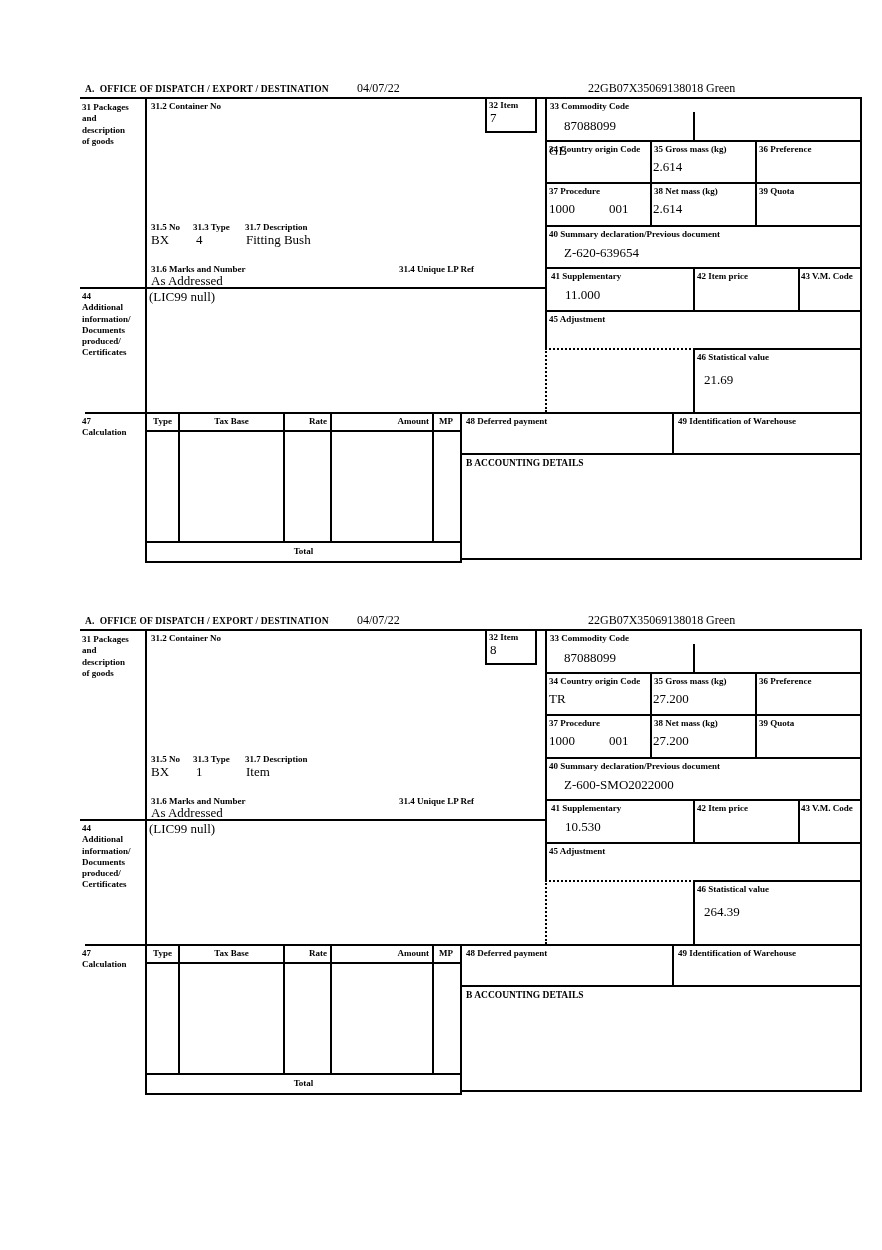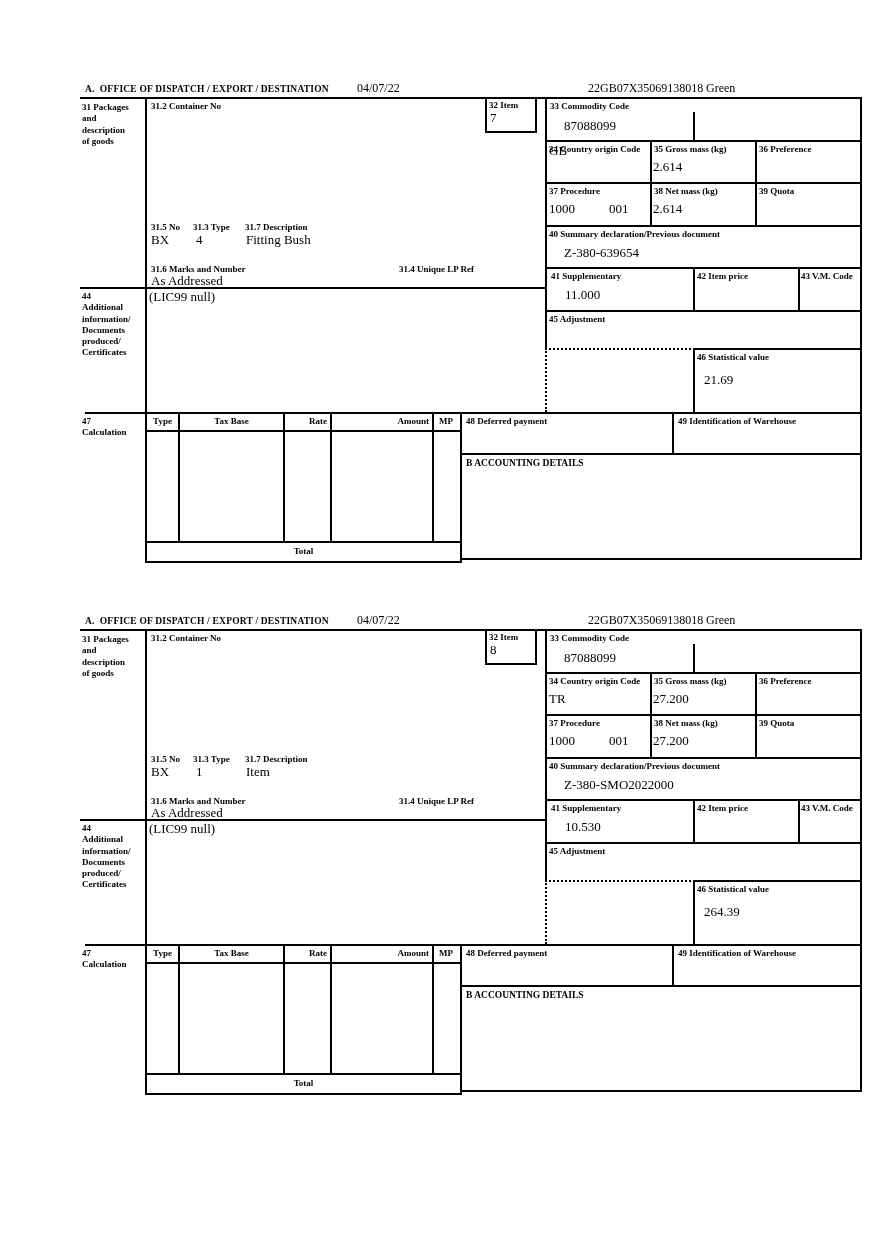--- a/index.html
+++ b/index.html
@@ -99,21 +99,21 @@
     <div class="lbl" style="left:759px;top:64px">36 Preference</div>
 
     <div class="lbl" style="left:549px;top:106px">37 Procedure</div>
     <div class="val" style="left:549px;top:121px">1000</div>
     <div class="val" style="left:609px;top:121px">001</div>
     <div class="lbl" style="left:654px;top:106px">38 Net mass (kg)</div>
     <div class="val" style="left:653px;top:121px">2.614</div>
     <div class="lbl" style="left:759px;top:106px">39 Quota</div>
 
     <div class="lbl" style="left:549px;top:149px">40 Summary declaration/Previous document</div>
-    <div class="val" style="left:564px;top:165px">Z-380-639654</div>
+    <div class="val" style="left:564px;top:165px">Z-620-639654</div>
 
     <div class="lbl" style="left:551px;top:191px">41 Supplementary</div>
     <div class="val" style="left:565px;top:207px">11.000</div>
     <div class="lbl" style="left:697px;top:191px">42 Item price</div>
     <div class="lbl" style="left:801px;top:191px">43 V.M. Code</div>
 
     <div class="lbl" style="left:549px;top:234px">45 Adjustment</div>
     <div class="lbl" style="left:697px;top:272px">46 Statistical value</div>
     <div class="val" style="left:704px;top:292px">21.69</div>
 
@@ -213,21 +213,21 @@
     <div class="lbl" style="left:759px;top:64px">36 Preference</div>
 
     <div class="lbl" style="left:549px;top:106px">37 Procedure</div>
     <div class="val" style="left:549px;top:121px">1000</div>
     <div class="val" style="left:609px;top:121px">001</div>
     <div class="lbl" style="left:654px;top:106px">38 Net mass (kg)</div>
     <div class="val" style="left:653px;top:121px">27.200</div>
     <div class="lbl" style="left:759px;top:106px">39 Quota</div>
 
     <div class="lbl" style="left:549px;top:149px">40 Summary declaration/Previous document</div>
-    <div class="val" style="left:564px;top:165px">Z-380-SMO2022000</div>
+    <div class="val" style="left:564px;top:165px">Z-600-SMO2022000</div>
 
     <div class="lbl" style="left:551px;top:191px">41 Supplementary</div>
     <div class="val" style="left:565px;top:207px">10.530</div>
     <div class="lbl" style="left:697px;top:191px">42 Item price</div>
     <div class="lbl" style="left:801px;top:191px">43 V.M. Code</div>
 
     <div class="lbl" style="left:549px;top:234px">45 Adjustment</div>
     <div class="lbl" style="left:697px;top:272px">46 Statistical value</div>
     <div class="val" style="left:704px;top:292px">264.39</div>
 

